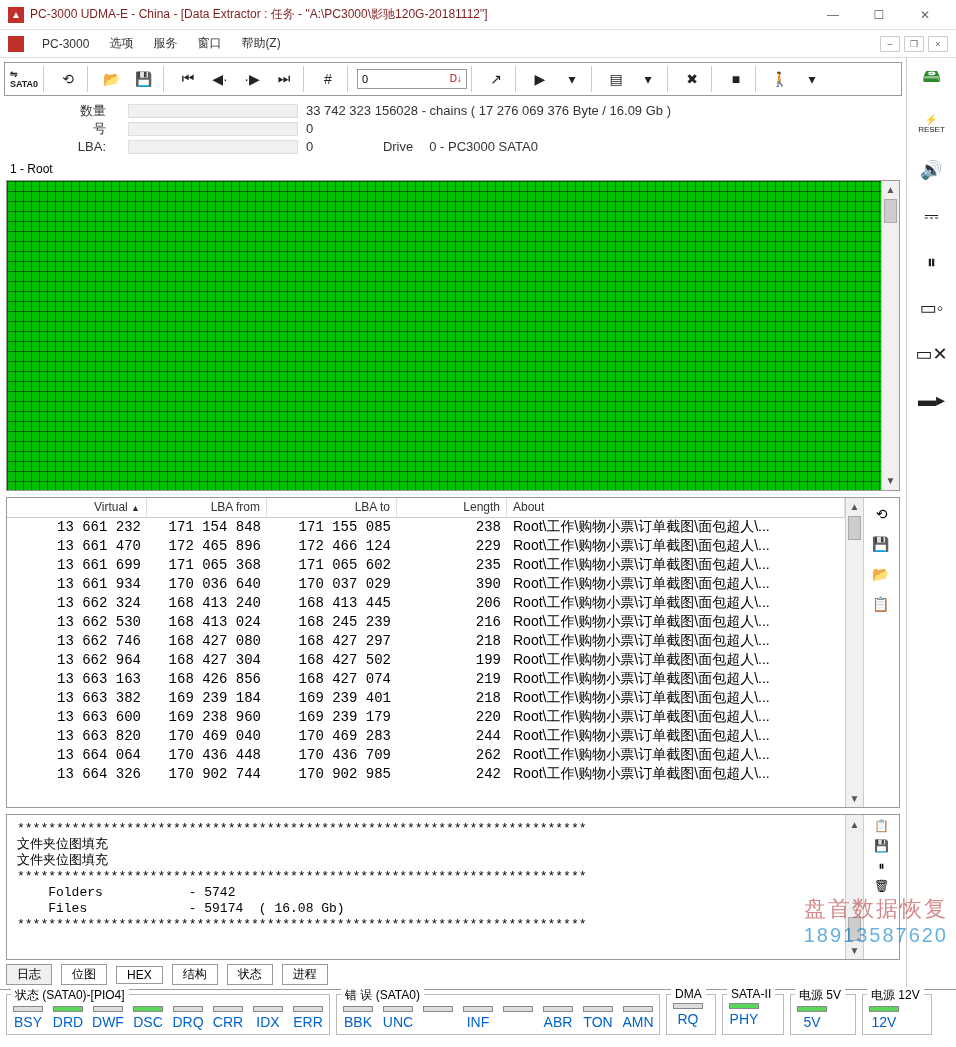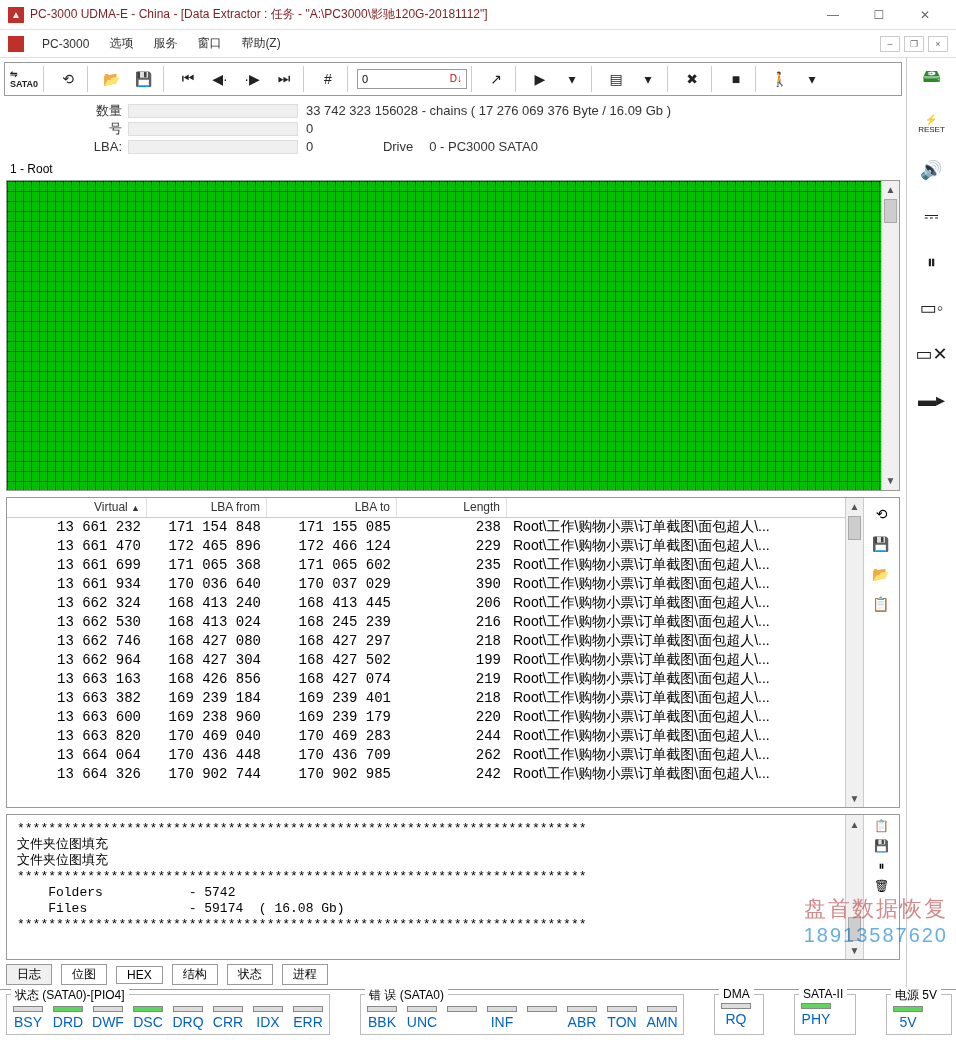--- a/index.html
+++ b/index.html
@@ -18,21 +18,21 @@
 .main-col { flex:1; display:flex; flex-direction:column; min-width:0; }
 .side-col { width:50px; display:flex; flex-direction:column; align-items:center; padding-top:6px; gap:18px; border-left:1px solid #ccc; }
 .side-col .side-btn { width:32px; height:28px; display:flex; align-items:center; justify-content:center; font-size:18px; color:#222; }
 .toolbar { height:34px; border:1px solid #999; margin:4px; display:flex; align-items:center; padding:0 4px; gap:2px; }
 .tb-btn { width:30px; height:26px; display:flex; align-items:center; justify-content:center; font-size:14px; color:#222; border:1px solid transparent; }
 .tb-sep { width:6px; height:26px; border-left:1px solid #ccc; margin:0 2px; }
 .tb-input { width:110px; height:20px; border:1px solid #999; padding:0 4px; font-size:11px; display:flex; align-items:center; justify-content:space-between; }
 .sata-label { font-size:9px; font-weight:bold; }
 .info-rows { padding:2px 8px; font-size:13px; color:#333; }
 .info-rows .row { display:flex; height:18px; align-items:center; }
-.info-rows .lbl { width:120px; text-align:right; padding-right:6px; }
+.info-rows .lbl { width:120px; text-align:right; padding-right:22px; }
 .info-rows .bar { flex:0 0 170px; height:14px; background:#f0f0f0; border:1px solid #ddd; margin-right:8px; }
 .info-rows .val { }
 .root-label { padding:4px 10px; font-size:12px; }
 .map-wrap { margin:0 6px; border:1px solid #999; height:316px; display:flex; }
 .map-grid { flex:1; background:#00c000;
   background-image:
     repeating-linear-gradient(to right, rgba(0,0,0,0.45) 0 1px, transparent 1px 8px),
     repeating-linear-gradient(to bottom, rgba(0,0,0,0.45) 0 1px, transparent 1px 10px);
 }
 .scrollbar-v { width:18px; background:#f0f0f0; border-left:1px solid #ccc; display:flex; flex-direction:column; }
@@ -52,21 +52,21 @@
 .table-side .ts-btn { width:26px; height:24px; display:flex; align-items:center; justify-content:center; font-size:14px; }
 .log-wrap { margin:0 6px 4px 6px; border:1px solid #999; height:148px; display:flex; position:relative; }
 .log-main { flex:1; padding:6px 10px; font-family:"Courier New",monospace; font-size:13px; line-height:16px; white-space:pre; overflow:hidden; }
 .log-side { width:36px; border-left:1px solid #ccc; display:flex; flex-direction:column; align-items:center; padding-top:4px; gap:6px; }
 .tabs-row { display:flex; gap:9px; padding:0 6px 4px 6px; align-items:center; }
 .tab { border:1px solid #999; padding:1px 10px; font-size:12px; background:#fff; }
 .tab.active { background:#f0f0f0; }
 .status-bars { border-top:1px solid #999; padding:4px 6px 6px 6px; background:#fff; height:58px; }
 .sb-group { border:1px solid #bbb; padding:2px 4px 4px 4px; margin-right:6px; }
 .sb-group-title { font-size:12px; position:relative; top:-10px; background:#fff; padding:0 4px; display:inline-block; }
-.sb-row { display:flex;gap:24px; }
+.sb-row { display:flex; }
 .led-group { display:flex; gap:6px; margin-top:-8px; }
 .led { width:34px; display:flex; flex-direction:column; align-items:center; gap:2px; }
 .led-light { width:30px; height:6px; border:1px solid #888; background:#ddd; }
 .led-light.on { background:#5bd85b; display:block; }
 .led-label { font-size:14px; color:#0262c9; }
 .watermark { position:absolute; right:8px; bottom:100px; text-align:right; pointer-events:none; }
 .watermark .wm1 { font-size:22px; color:rgba(180,60,60,0.6); letter-spacing:2px; }
 .watermark .wm2 { font-size:20px; color:rgba(0,120,200,0.6); letter-spacing:2px; }
 .col-virtual{width:140px}.col-lbafrom{width:120px}.col-lbato{width:130px}.col-length{width:110px}
 </style>
@@ -171,20 +171,21 @@
       </div>
     </div>
 
     <div class="table-wrap">
       <div class="table-main">
         <div class="table-head">
           <div class="th col-virtual"><span>Virtual</span> <span style="font-size:9px">▲</span></div>
           <div class="th col-lbafrom">LBA from</div>
           <div class="th col-lbato">LBA to</div>
           <div class="th col-length">Length</div>
+          <div class="th about">About</div>
         </div>
         <div class="table-body" id="tbody">
             <div class="tr">
               <div class="td col-virtual">13 661 232</div>
               <div class="td col-lbafrom">171 154 848</div>
               <div class="td col-lbato">171 155 085</div>
               <div class="td col-length">238</div>
               <div class="td about">Root\工作\购物小票\订单截图\面包超人\...</div>
             </div>
             <div class="tr">

